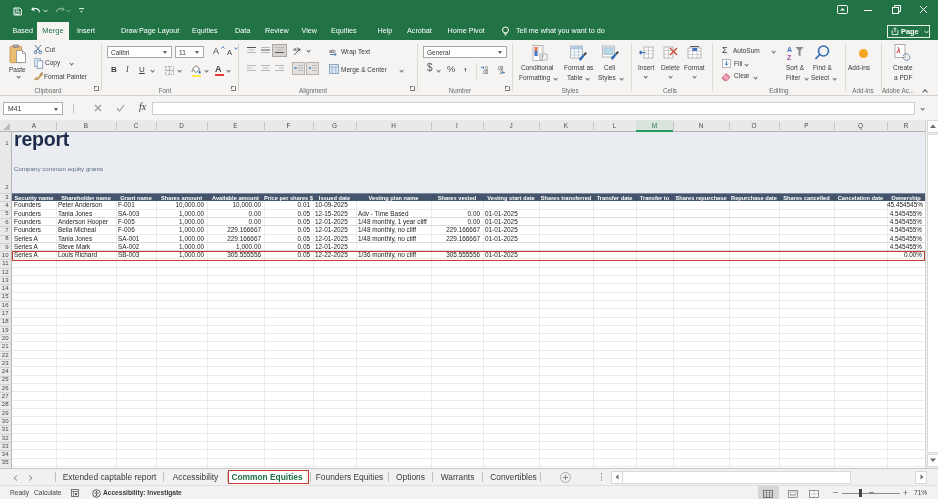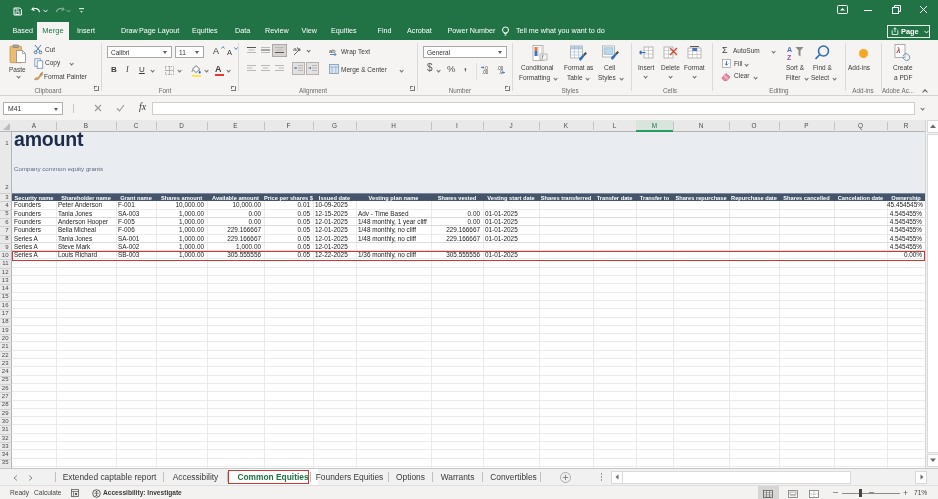--- a/index.html
+++ b/index.html
@@ -103,23 +103,23 @@
   <div class="menuitem" style="left:12.5px;">Based</div>
   <div id="hometab">Merge</div>
   <div class="menuitem" style="left:77px;">Insert</div>
   <div class="menuitem" style="left:121px;">Draw</div>
   <div class="menuitem" style="left:139px;">Page Layout</div>
   <div class="menuitem" style="left:192px;">Equities</div>
   <div class="menuitem" style="left:235px;">Data</div>
   <div class="menuitem" style="left:265px;">Review</div>
   <div class="menuitem" style="left:301.5px;">View</div>
   <div class="menuitem" style="left:331px;">Equities</div>
-  <div class="menuitem" style="left:377.5px;">Find</div>
+  <div class="menuitem" style="left:377.5px;">Help</div>
   <div class="menuitem" style="left:407px;">Acrobat</div>
-  <div class="menuitem" style="left:447.5px;">Power Number</div>
+  <div class="menuitem" style="left:447.5px;">Home Pivot</div>
   <svg style="left:501px;top:4px" width="9" height="11" viewBox="0 0 9 11">
       <circle cx="4.5" cy="4" r="3" fill="none" stroke="#fff" stroke-width="1"></circle>
       <path d="M3.2 7.5 h2.6 M3.5 9 h2" stroke="#fff" stroke-width="0.9"></path>
     </svg>
   <div class="menuitem" style="left:516px;">Tell me what you want to do</div>
 
   <div class="abs" style="left:887px;top:2.5px;width:43px;height:13.5px;border:1px solid #e8f0ea;"></div>
   <svg style="left:891px;top:5px" width="8" height="8.5" viewBox="0 0 8 9">
       <path d="M1 3.5 v4.5 h6 v-4.5" fill="none" stroke="#fff" stroke-width="0.9"></path>
       <path d="M4 5.5 V1 M2.4 2.4 L4 0.8 L5.6 2.4" fill="none" stroke="#fff" stroke-width="0.9"></path>
@@ -517,21 +517,21 @@
 <div class="vline" style="left:527px;"></div>
 <div class="vline" style="left:581px;"></div>
 <div class="vline" style="left:624px;"></div>
 <div class="vline" style="left:661px;"></div>
 <div class="vline" style="left:717px;"></div>
 <div class="vline" style="left:767px;"></div>
 <div class="vline" style="left:822px;"></div>
 <div class="vline" style="left:875px;"></div>
 <div class="vline" style="left:913px;"></div>
 <div id="topfill"></div>
-<div class="tx" id="eqvista">amount</div>
+<div class="tx" id="eqvista">report</div>
 <div class="tx" id="subtitle">Company common equity grants</div>
 <div class="abs" style="left:0;top:68.6px;width:913px;height:51px;background:repeating-linear-gradient(to bottom, transparent 0, transparent 7.6px, #dcdcdc 7.6px, #dcdcdc 8.3px);"></div>
 <div id="tblhdr">
 <div class="hcell" style="left:0px;width:44px;">Security name</div>
 <div class="hcell" style="left:44px;width:60px;">Shareholder name</div>
 <div class="hcell" style="left:104px;width:40px;">Grant name</div>
 <div class="hcell" style="left:144px;width:51px;">Shares amount</div>
 <div class="hcell" style="left:195px;width:57px;">Available amount</div>
 <div class="hcell" style="left:252px;width:49px;">Price per shares $</div>
 <div class="hcell" style="left:301px;width:43px;">Issued date</div>
@@ -636,21 +636,21 @@
       <path d="M4 0.5 L1 3 L4 5.5" fill="none" stroke="#8a8a8a" stroke-width="1"></path>
     </svg>
   <svg style="left:28px;top:6px" width="5" height="6" viewBox="0 0 5 6">
       <path d="M1 0.5 L4 3 L1 5.5" fill="none" stroke="#8a8a8a" stroke-width="1"></path>
     </svg>
   <div class="tabsep" style="left:55px;"></div>
   <div class="sheettab" style="left:57px;width:105px;">Extended captable report</div>
   <div class="tabsep" style="left:163px;"></div>
   <div class="sheettab" style="left:164px;width:63px;">Accessibility</div>
   <div class="tabsep" style="left:227px;"></div>
-  <div class="sheettab" style="left:228px;width:90px;background:#fff;color:#1e7145;font-weight:bold;">Common Equities</div>
+  <div class="sheettab" style="left:228px;width:78px;background:#fff;color:#1e7145;font-weight:bold;">Common Equities</div>
   <div class="abs" style="left:227.5px;top:0.5px;width:81px;height:14.5px;border:1.6px solid #c53a32;"></div>
   <div class="tabsep" style="left:310px;"></div>
   <div class="sheettab" style="left:311px;width:77px;">Founders Equities</div>
   <div class="tabsep" style="left:388px;"></div>
   <div class="sheettab" style="left:389px;width:43px;">Options</div>
   <div class="tabsep" style="left:432px;"></div>
   <div class="sheettab" style="left:433px;width:49px;">Warrants</div>
   <div class="tabsep" style="left:482px;"></div>
   <div class="sheettab" style="left:485px;width:57px;">Convertibles</div>
   <div class="tabsep" style="left:540px;"></div>

